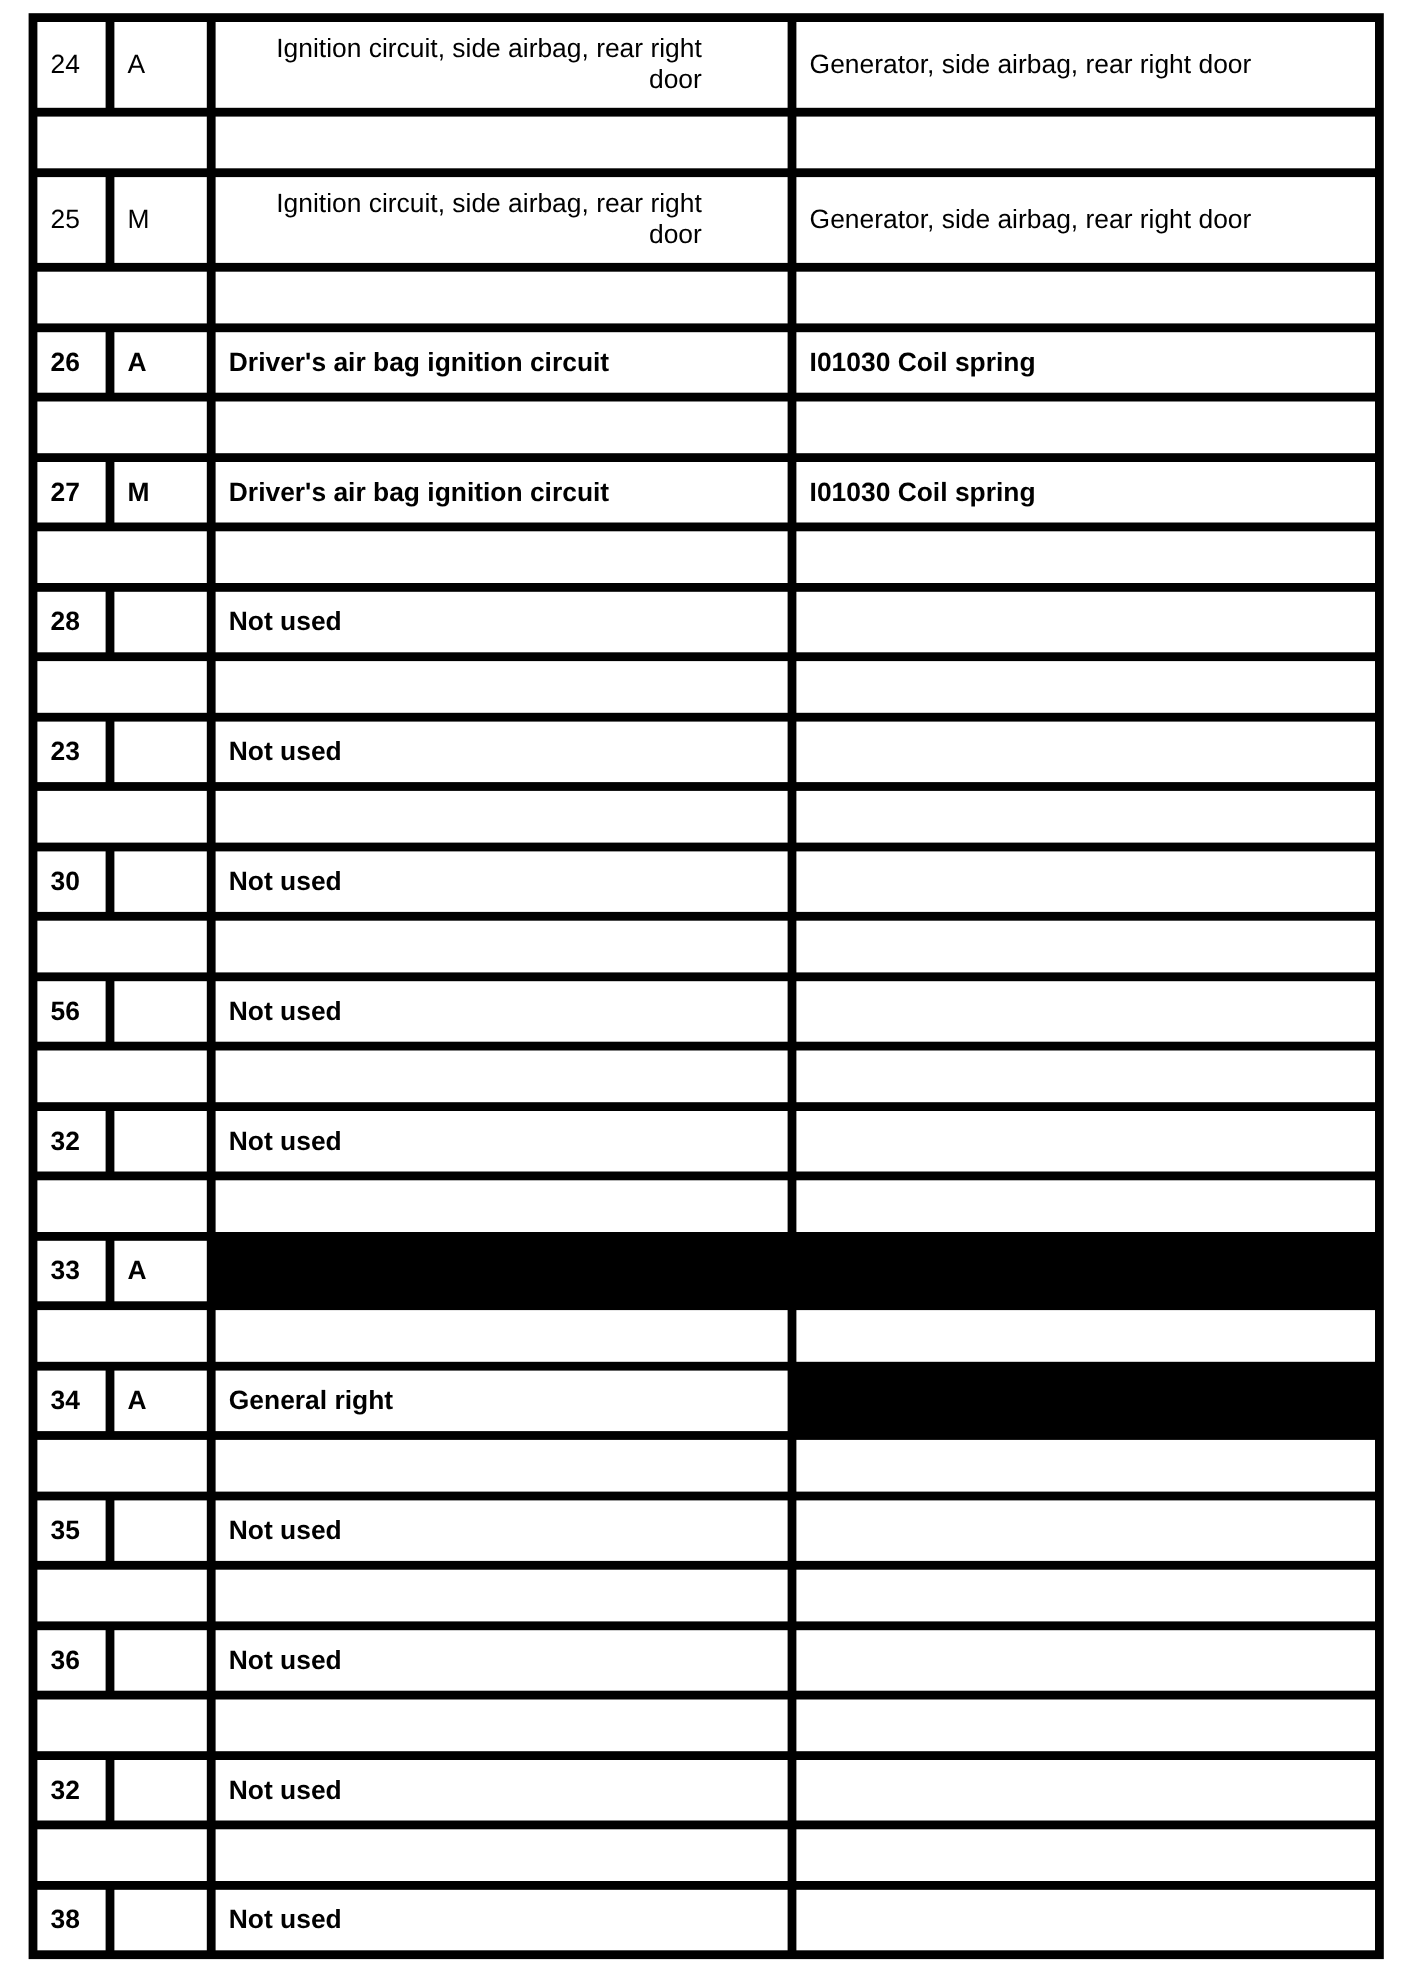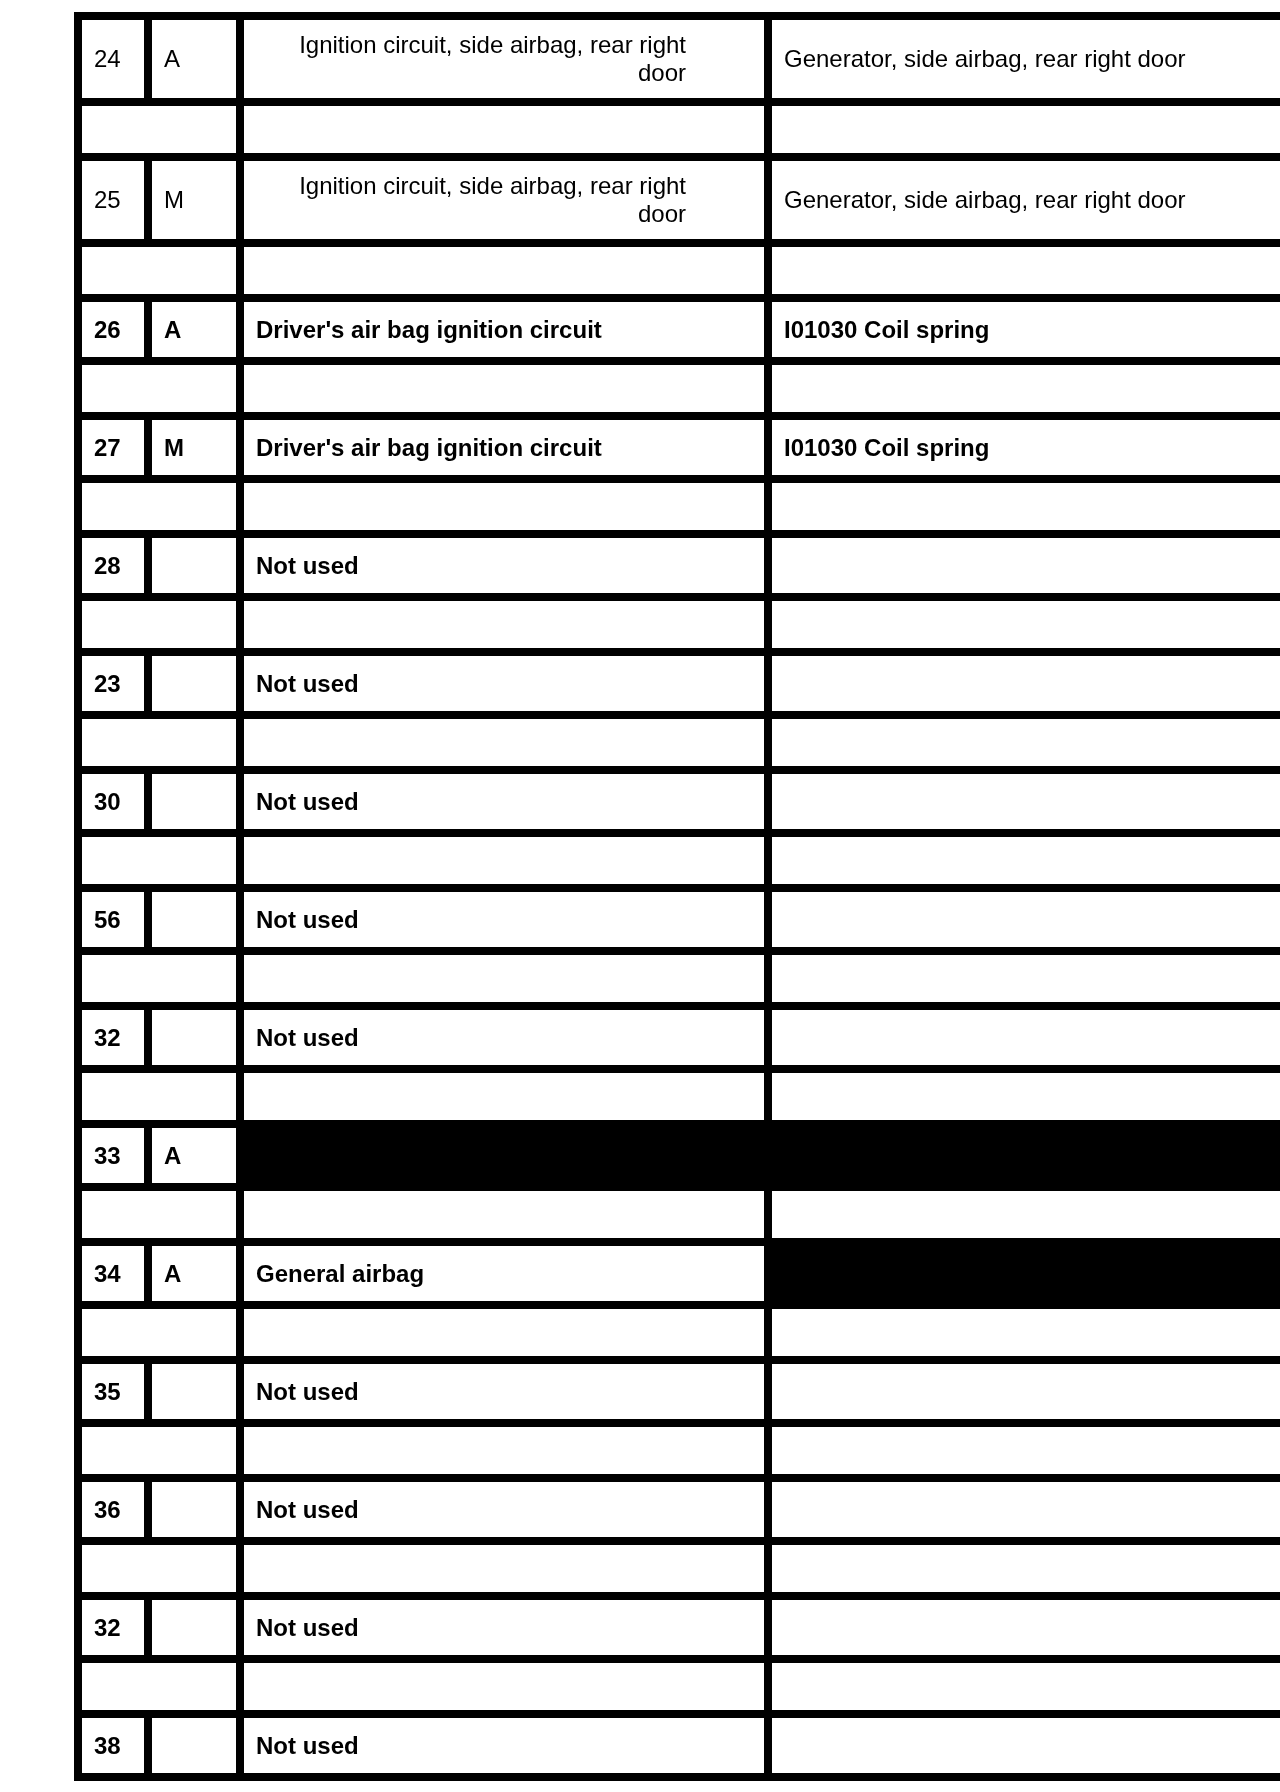--- a/index.html
+++ b/index.html
@@ -9,21 +9,20 @@
     width: 1280px;
     height: 1792px;
     overflow: hidden;
     font-family: "Liberation Sans", sans-serif;
   }
   .page {
     position: relative;
     width: 1188px;
     height: 1792px;
     background: #ffffff;
-    margin-left: 48px;
   }
   
   .pin-table {
     position: absolute;
     left: 26px;
     top: 12px;
     background: #000000;
     padding: 8px;
     display: grid;
     grid-template-columns: 62px 84px 520px 526px;
@@ -200,21 +199,21 @@
       <div class="cell spacer sp12" style="grid-column: 1 / 3;"></div>
       <div class="cell spacer sp3"></div>
       <div class="cell spacer sp4"></div>
       <div class="cell normal c1">
         <span class="txt">34</span>
       </div>
       <div class="cell normal c2">
         <span class="txt">A</span>
       </div>
       <div class="cell normal c4">
-        <span class="txt">General airbag</span>
+        <span class="txt">General right</span>
       </div>
       <div class="cell spacer sp12" style="grid-column: 1 / 3;"></div>
       <div class="cell spacer sp3"></div>
       <div class="cell spacer sp4"></div>
       <div class="cell normal c1">
         <span class="txt">35</span>
       </div>
       <div class="cell normal c2">
         <span class="txt"></span>
       </div>

